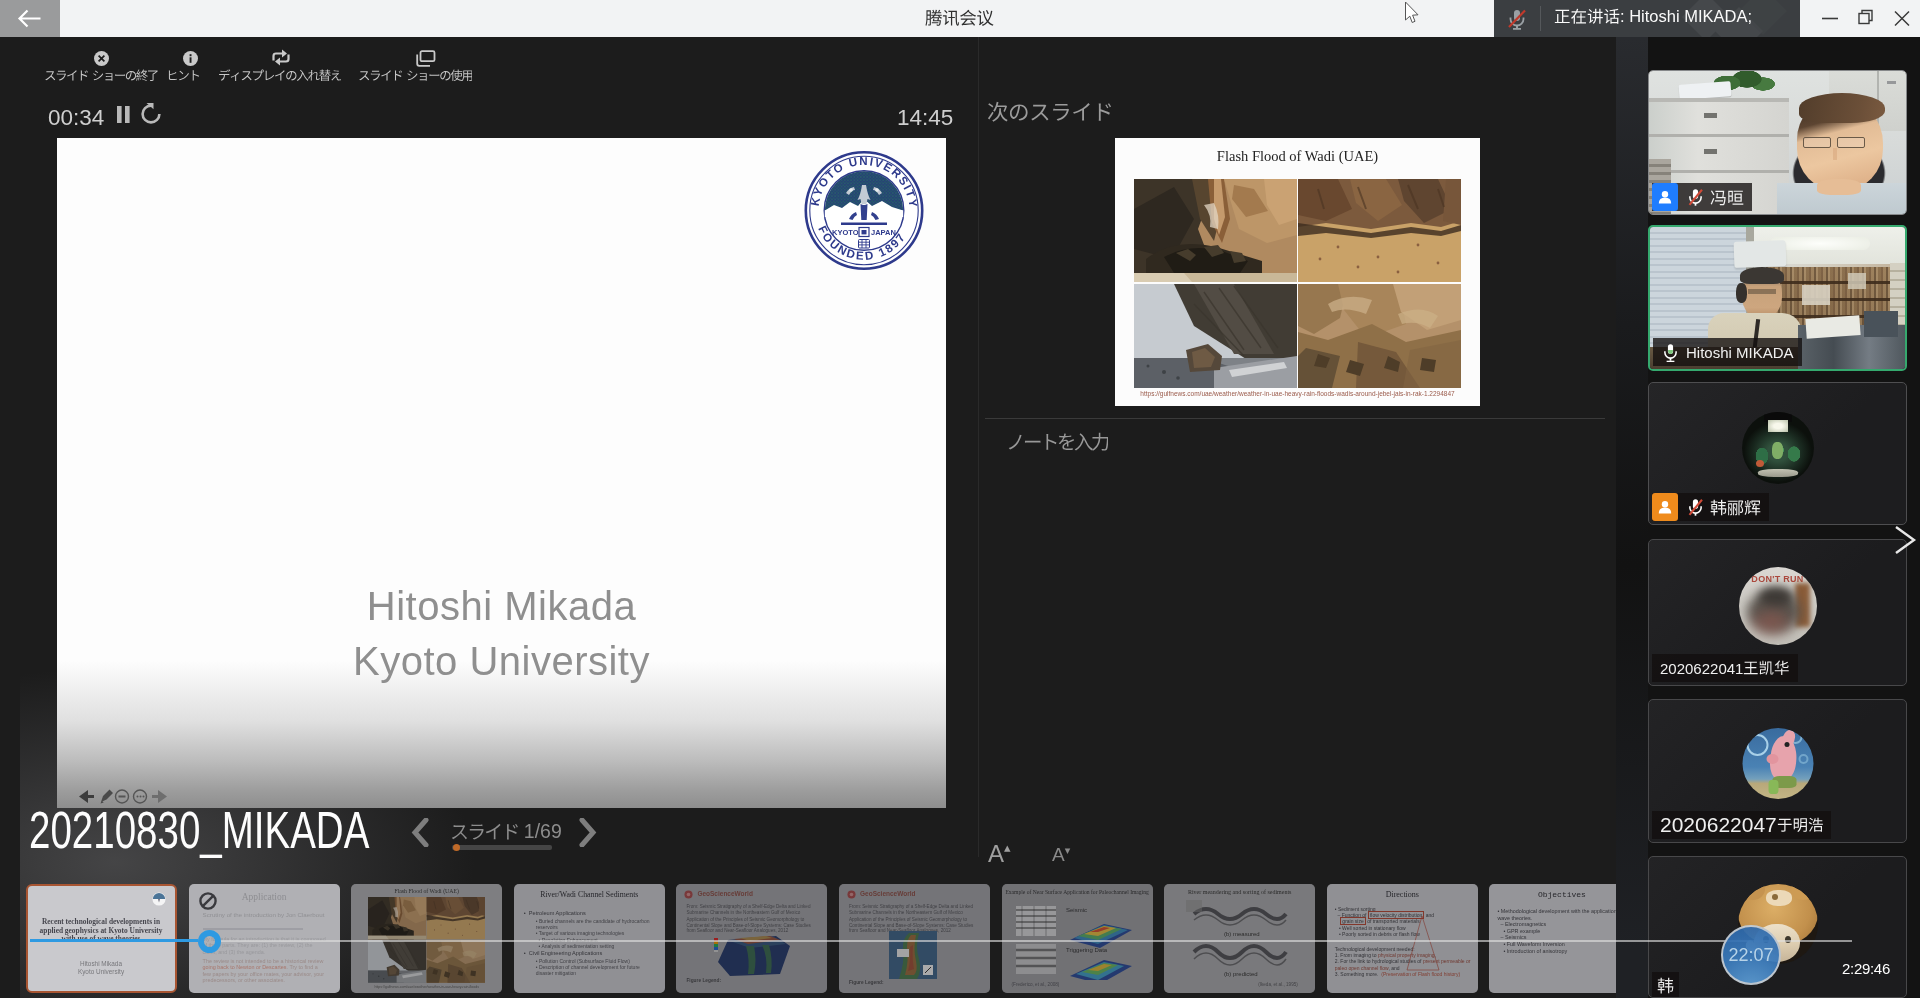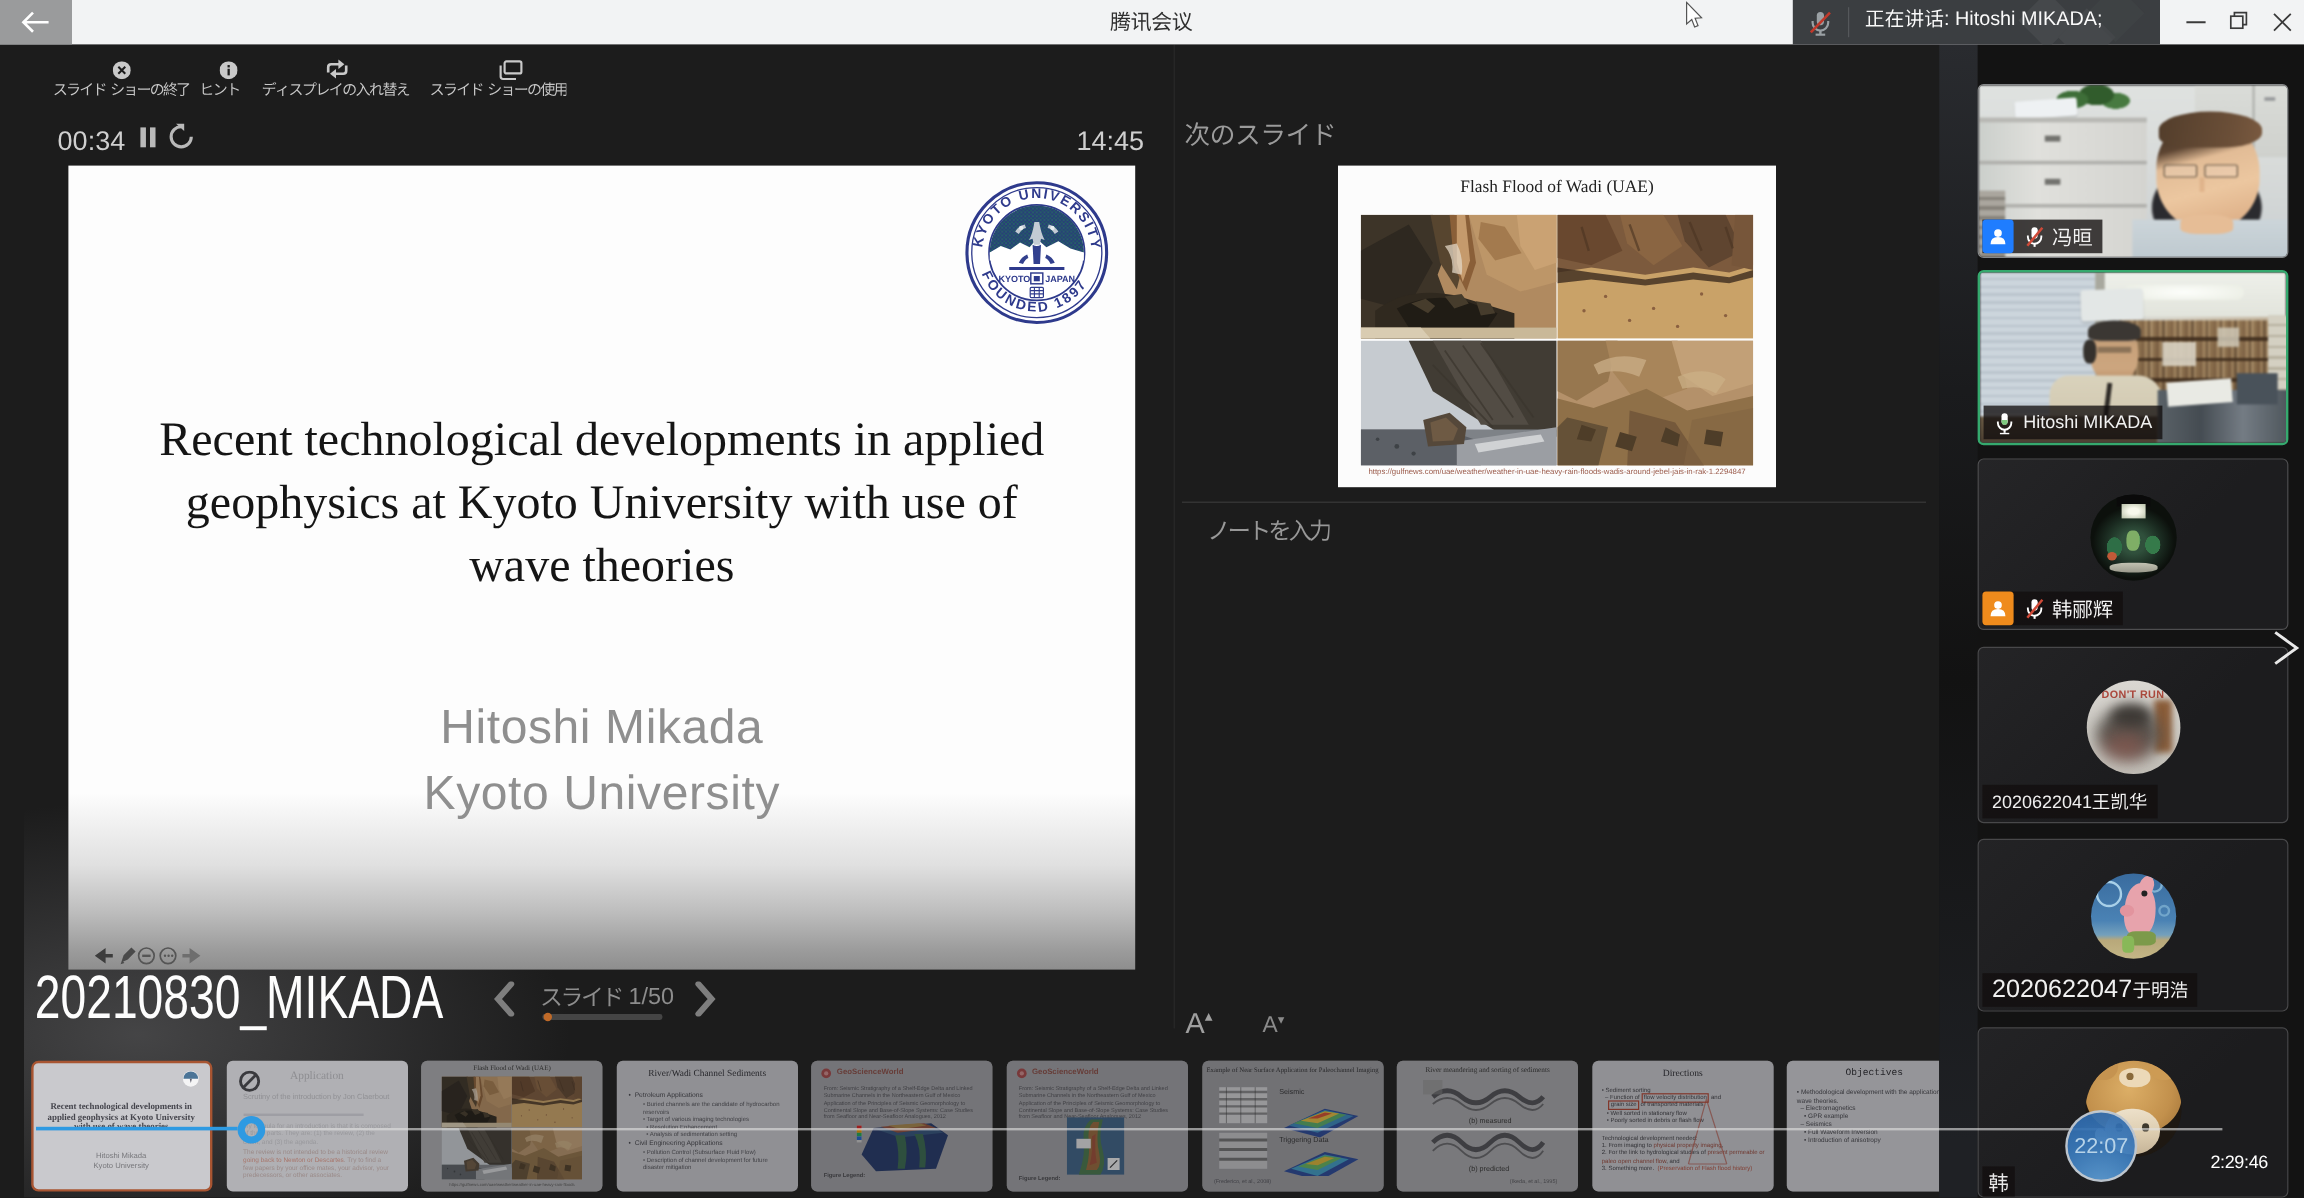--- a/index.html
+++ b/index.html
@@ -160,21 +160,20 @@
       <path d="M56.5 55 l0.8 16 h5.4 l0.8 -16 q-3.5 2 -7 0 z" fill="#32408e"></path>
       <path d="M52 63 q-5 2 -7 7 l3.5 1 q2 -4 4.5 -5 z M68 63 q5 2 7 7 l-3.5 1 q-2 -4 -4.5 -5 z" fill="#32408e"></path>
       <path d="M37 73.5 h46 v2.4 h-46 z" fill="#2e3a8c"></path>
       <text x="28" y="86" font-family="Liberation Sans" font-size="7.5" font-weight="bold" fill="#2e3a8c">KYOTO</text>
       <text x="67" y="86" font-family="Liberation Sans" font-size="7.5" font-weight="bold" fill="#2e3a8c">JAPAN</text>
       <rect x="55" y="78.5" width="10" height="9" fill="none" stroke="#2e3a8c" stroke-width="1.2"></rect>
       <rect x="57.5" y="81" width="5" height="4.4" fill="#2e3a8c"></rect>
       <rect x="54.5" y="90.5" width="11" height="8.5" rx="1" fill="none" stroke="#2e3a8c" stroke-width="1"></rect>
       <path d="M54.5 93.2 h11 M54.5 95.9 h11 M58 90.5 v8.5 M62 90.5 v8.5" stroke="#2e3a8c" stroke-width=".9"></path>
       </svg>
-    <div id="stitle">Recent technological developments in applied<br>geophysics at Kyoto University with use of<br>wave theories</div>
     <div id="sname">Hitoshi Mikada<br>Kyoto University</div>
     <svg class="abs" style="left:21px;top:650px" width="90" height="17" viewBox="0 0 90 17">
       <path d="M10 2v5h6v3h-6v5l-9-6.5z" fill="#3c3c3c"></path>
       <path d="M23 14l2-6 6.5-6.5 3.5 3.5-6.5 6.5zM22.5 15.5l1.2-3 2 2z" fill="#4a4a4a"></path>
       <circle cx="44" cy="8.5" r="6.5" fill="none" stroke="#555" stroke-width="1.4"></circle>
           <rect x="40.5" y="7.5" width="7" height="2" fill="#555"></rect>
       <circle cx="62" cy="8.5" r="6.5" fill="none" stroke="#555" stroke-width="1.4"></circle>
           <circle cx="59.5" cy="8.5" r="1" fill="#555"></circle>
           <circle cx="62.5" cy="8.5" r="1" fill="#555"></circle>
           <circle cx="65.5" cy="8.5" r="1" fill="#555"></circle>
@@ -187,21 +186,21 @@
   <svg class="abs" style="left:390px;top:781px" width="22" height="29" viewBox="0 0 22 29">
         <path d="M16 2 L5 14.5 L16 27" stroke="#7e7e7e" stroke-width="5" fill="none" stroke-linecap="round"></path>
       </svg>
   <div class="abs" style="left:430px;top:783px"><svg style="vertical-align:-2.7px" width="68.4" height="19.0" viewBox="0 -880 3600 1000">
           <g transform="scale(1,-1)">
             <path transform="translate(0)" d="M800 669 749 708C733 703 707 700 674 700C637 700 328 700 288 700C258 700 201 704 187 706V615C198 616 253 620 288 620C323 620 642 620 678 620C653 537 580 419 512 342C409 227 261 108 100 45L164 -22C312 45 447 155 554 270C656 179 762 62 829 -27L899 33C834 112 712 242 607 332C678 422 741 539 775 625C781 639 794 661 800 669Z" fill="#8d8d8d"></path>
             <path transform="translate(900)" d="M231 745V662C258 664 290 665 321 665C376 665 657 665 713 665C747 665 781 664 805 662V745C781 741 746 740 714 740C655 740 375 740 321 740C289 740 257 741 231 745ZM878 481 821 517C810 511 789 509 766 509C715 509 289 509 239 509C212 509 178 511 141 515V431C177 433 215 434 239 434C299 434 721 434 770 434C752 362 712 277 651 213C566 123 441 59 299 30L361 -41C488 -6 614 53 719 168C793 249 838 353 865 452C867 459 873 472 878 481Z" fill="#8d8d8d"></path>
             <path transform="translate(1800)" d="M86 361 126 283C265 326 402 386 507 446V76C507 38 504 -12 501 -31H599C595 -11 593 38 593 76V498C695 566 787 642 863 721L796 783C727 700 627 613 523 548C412 478 259 408 86 361Z" fill="#8d8d8d"></path>
             <path transform="translate(2700)" d="M656 720 601 695C634 650 665 595 690 543L747 569C724 616 681 683 656 720ZM777 770 722 744C756 700 788 647 815 594L871 622C847 668 803 735 777 770ZM305 75C305 38 303 -11 299 -43H395C392 -11 389 43 389 75V404C500 370 673 303 781 244L816 329C710 382 521 453 389 493V657C389 687 392 730 396 761H297C303 730 305 685 305 657C305 573 305 131 305 75Z" fill="#8d8d8d"></path>
           </g>
-        </svg><span style="font-size:19.5px;color:#8d8d8d"> 1/50</span></div>
+        </svg><span style="font-size:19.5px;color:#8d8d8d"> 1/69</span></div>
   <svg class="abs" style="left:556px;top:781px" width="22" height="29" viewBox="0 0 22 29">
         <path d="M6 2 L17 14.5 L6 27" stroke="#7e7e7e" stroke-width="5" fill="none" stroke-linecap="round"></path>
       </svg>
   <div class="abs" style="left:432px;top:808px;width:100px;height:4.5px;background:#454545;border-radius:2px"></div>
   <div class="abs" style="left:433px;top:807px;width:7px;height:7px;border-radius:50%;background:#c06a28"></div>
 
   <div class="abs" style="left:958px;top:0;width:1px;height:820px;background:#2a2a2a"></div>
   <div class="abs" style="left:967px;top:64px"><svg style="vertical-align:-3.0px" width="126.4" height="21.5" viewBox="0 -880 5880 1000">
           <g transform="scale(1,-1)">
             <path transform="translate(0)" d="M57 717C125 679 210 619 250 578L298 639C256 680 170 735 102 771ZM42 73 111 21C173 111 249 227 308 329L250 379C185 270 100 146 42 73ZM454 840C422 680 366 524 289 426C309 417 346 396 361 384C401 441 437 514 468 596H837C818 527 787 451 763 403C781 395 811 380 827 371C862 440 906 546 932 644L877 674L862 670H493C509 720 523 772 534 825ZM569 547V485C569 342 547 124 240 -26C259 -39 285 -66 297 -84C494 15 581 143 620 265C676 105 766 -12 911 -73C921 -53 944 -22 961 -7C787 56 692 210 647 411C648 437 649 461 649 484V547Z" fill="#9b9b9b"></path>

